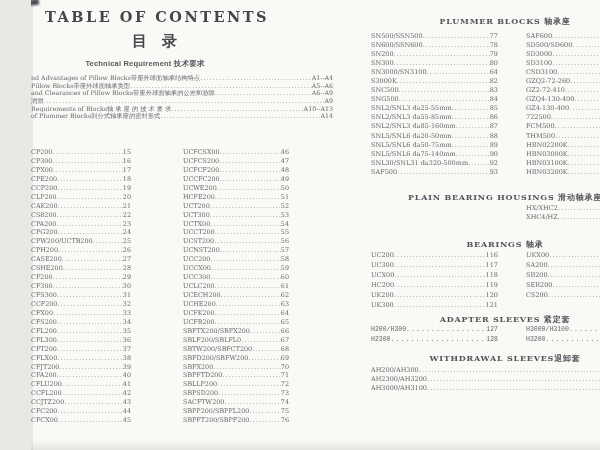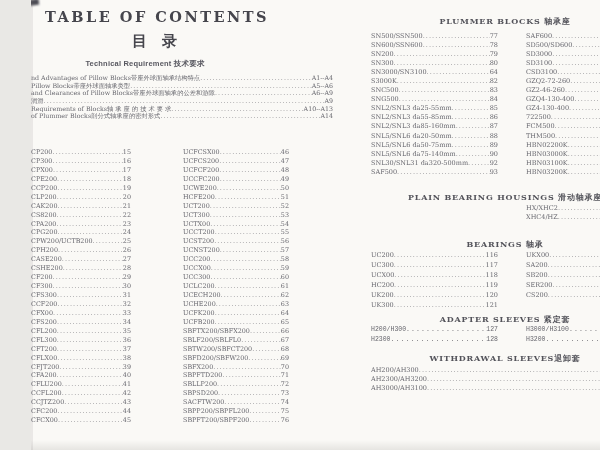--- a/index.html
+++ b/index.html
@@ -534,21 +534,21 @@
         <span class="nm">CSD3100</span>
         <span class="dots"></span>
         <span class="pg"></span>
       </div>
       <div class="row">
         <span class="nm">GZQ2-72-260</span>
         <span class="dots"></span>
         <span class="pg"></span>
       </div>
       <div class="row">
-        <span class="nm">GZ2-46-260</span>
+        <span class="nm">GZ2-72-410</span>
         <span class="dots"></span>
         <span class="pg"></span>
       </div>
       <div class="row">
         <span class="nm">GZQ4-130-400</span>
         <span class="dots"></span>
         <span class="pg"></span>
       </div>
       <div class="row">
         <span class="nm">GZ4-130-400</span>

